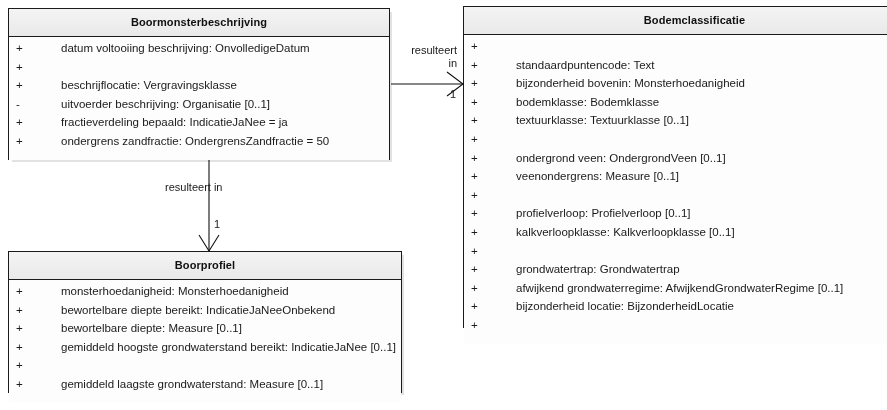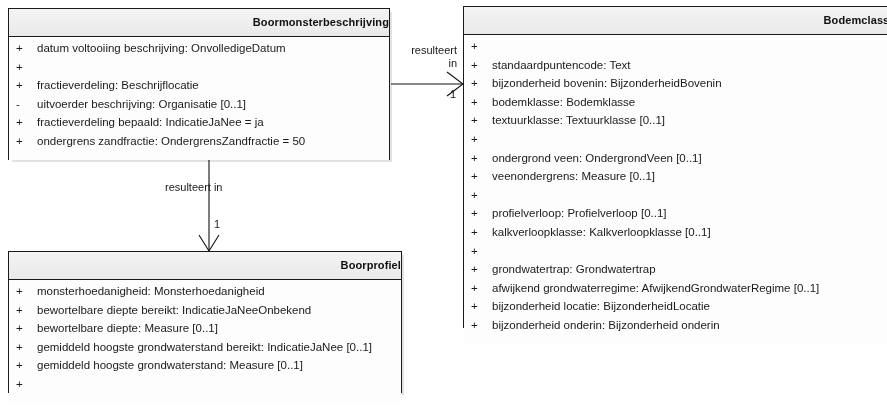--- a/index.html
+++ b/index.html
@@ -28,21 +28,21 @@
     position: absolute;
     box-sizing: border-box;
     border: 1px solid #1a1a1a;
     background: #ffffff;
     box-shadow: 3px 3px 0 -1px #e2e2e2;
   }
   .uml-header {
     box-sizing: border-box;
     height: 28px;
     line-height: 27px;
-    text-align: right;
+    text-align: center;
     font-size: 11px;
     font-weight: bold;
     color: #101010;
     border-bottom: 1px solid #1a1a1a;
     background: linear-gradient(to bottom, #f4f4f4 0%, #eeeeee 55%, #e9e9e9 100%);
     letter-spacing: 0.1px;
     white-space: nowrap;
     overflow: hidden;
   }
   .uml-body {
@@ -63,20 +63,21 @@
     flex: 0 0 22px;
     text-align: left;
     padding-left: 7px;
     box-sizing: border-box;
     color: #1a1a1a;
     font-size: 11.5px;
   }
   .attr-text {
     padding-left: 6px;
     overflow: hidden;
+    margin-left: 24px;
   }
 
   
   #class-boormonsterbeschrijving {
     left: 8px;  top: 8px;  width: 382px;  height: 152px;
   }
   #class-bodemclassificatie {
     left: 463px; top: 6px;  width: 463px; height: 322px;
   }
   #class-boorprofiel {
@@ -130,21 +131,21 @@
     <div class="uml-body">
       <div class="attr-row">
         <span class="attr-vis">+</span>
         <span class="attr-text">datum voltooiing beschrijving: OnvolledigeDatum</span>
       </div>
       <div class="attr-row">
         <span class="attr-vis">+</span>
       </div>
       <div class="attr-row">
         <span class="attr-vis">+</span>
-        <span class="attr-text">fractieverdeling: Beschrijflocatie</span>
+        <span class="attr-text">beschrijflocatie: Vergravingsklasse</span>
       </div>
       <div class="attr-row">
         <span class="attr-vis">-</span>
         <span class="attr-text">uitvoerder beschrijving: Organisatie [0..1]</span>
       </div>
       <div class="attr-row">
         <span class="attr-vis">+</span>
         <span class="attr-text">fractieverdeling bepaald: IndicatieJaNee = ja</span>
       </div>
       <div class="attr-row">
@@ -159,21 +160,21 @@
     <div class="uml-body">
       <div class="attr-row">
         <span class="attr-vis">+</span>
       </div>
       <div class="attr-row">
         <span class="attr-vis">+</span>
         <span class="attr-text">standaardpuntencode: Text</span>
       </div>
       <div class="attr-row">
         <span class="attr-vis">+</span>
-        <span class="attr-text">bijzonderheid bovenin: BijzonderheidBovenin</span>
+        <span class="attr-text">bijzonderheid bovenin: Monsterhoedanigheid</span>
       </div>
       <div class="attr-row">
         <span class="attr-vis">+</span>
         <span class="attr-text">bodemklasse: Bodemklasse</span>
       </div>
       <div class="attr-row">
         <span class="attr-vis">+</span>
         <span class="attr-text">textuurklasse: Textuurklasse [0..1]</span>
       </div>
       <div class="attr-row">
@@ -208,21 +209,20 @@
       <div class="attr-row">
         <span class="attr-vis">+</span>
         <span class="attr-text">afwijkend grondwaterregime: AfwijkendGrondwaterRegime [0..1]</span>
       </div>
       <div class="attr-row">
         <span class="attr-vis">+</span>
         <span class="attr-text">bijzonderheid locatie: BijzonderheidLocatie</span>
       </div>
       <div class="attr-row">
         <span class="attr-vis">+</span>
-        <span class="attr-text">bijzonderheid onderin: Bijzonderheid onderin</span>
       </div>
     </div>
   </div>
 
   <div class="uml-class" id="class-boorprofiel">
     <div class="uml-header">Boorprofiel</div>
     <div class="uml-body">
       <div class="attr-row">
         <span class="attr-vis">+</span>
         <span class="attr-text">monsterhoedanigheid: Monsterhoedanigheid</span>
@@ -234,24 +234,24 @@
       <div class="attr-row">
         <span class="attr-vis">+</span>
         <span class="attr-text">bewortelbare diepte: Measure [0..1]</span>
       </div>
       <div class="attr-row">
         <span class="attr-vis">+</span>
         <span class="attr-text">gemiddeld hoogste grondwaterstand bereikt: IndicatieJaNee [0..1]</span>
       </div>
       <div class="attr-row">
         <span class="attr-vis">+</span>
-        <span class="attr-text">gemiddeld hoogste grondwaterstand: Measure [0..1]</span>
-      </div>
-      <div class="attr-row">
-        <span class="attr-vis">+</span>
+      </div>
+      <div class="attr-row">
+        <span class="attr-vis">+</span>
+        <span class="attr-text">gemiddeld laagste grondwaterstand: Measure [0..1]</span>
       </div>
     </div>
   </div>
 
   <svg class="links">
 
     <line x1="391" y1="84" x2="463" y2="84"></line>
     <polyline points="447,72 463,84 447,96"></polyline>
 
     <line x1="209" y1="160" x2="209" y2="251"></line>

